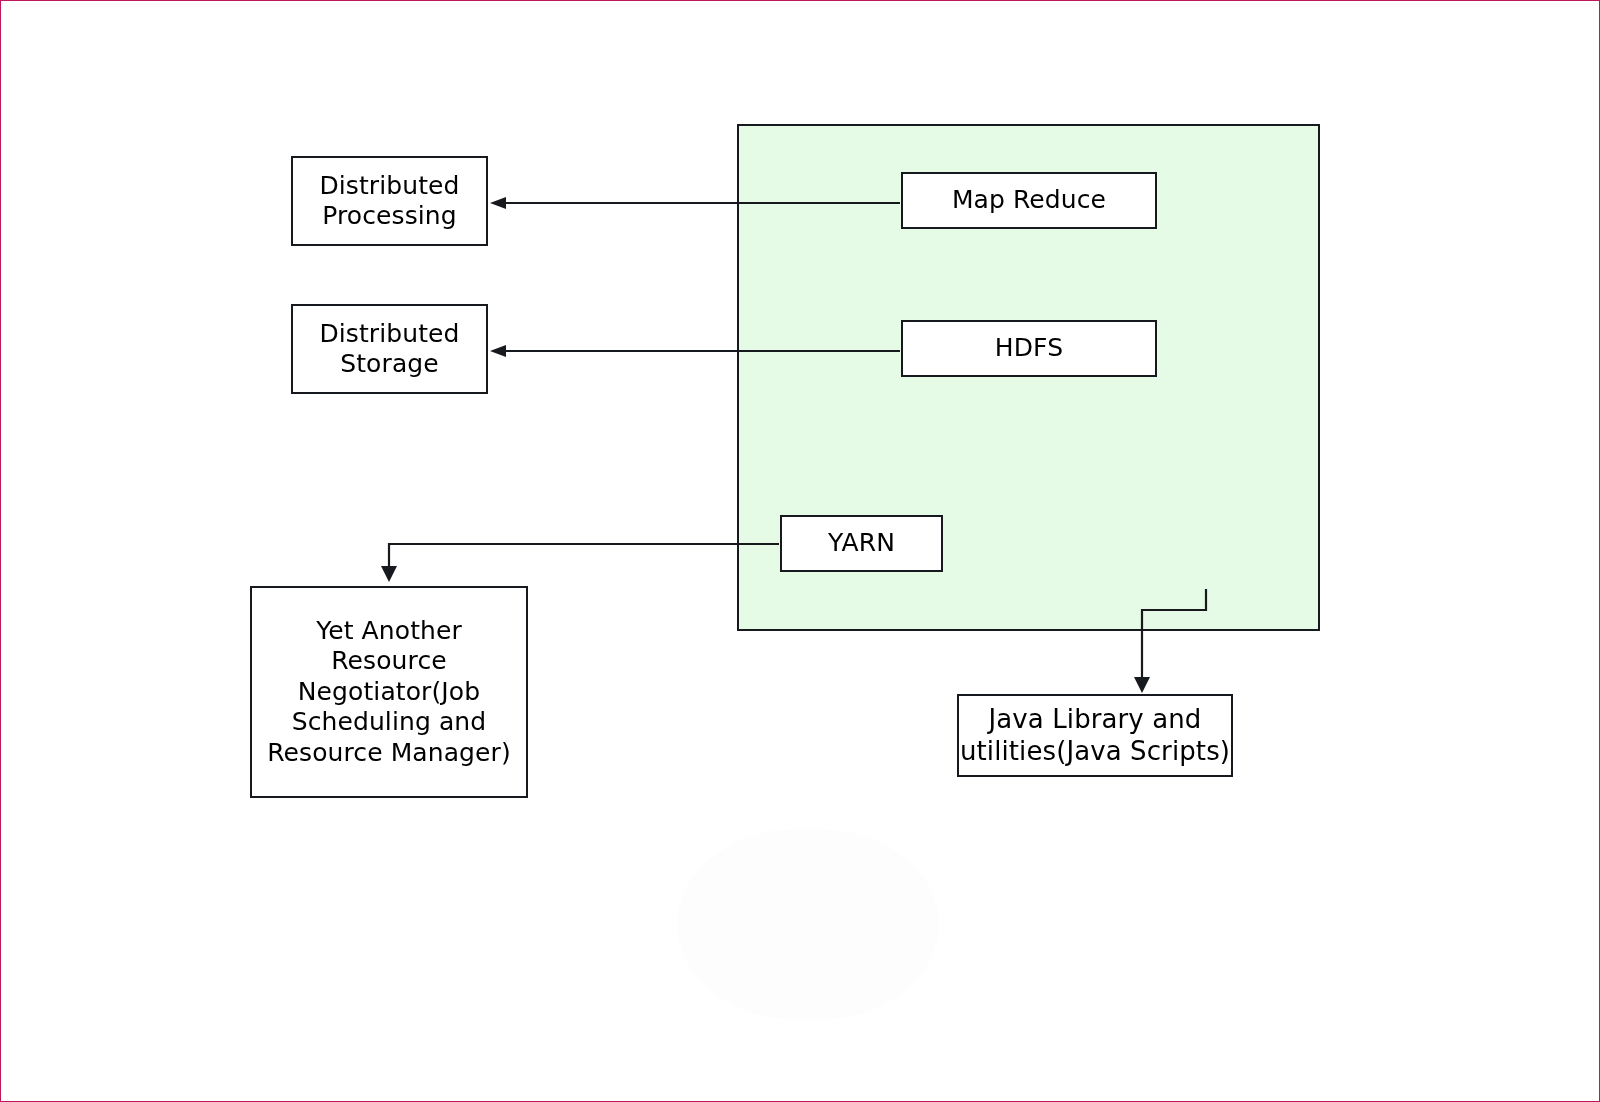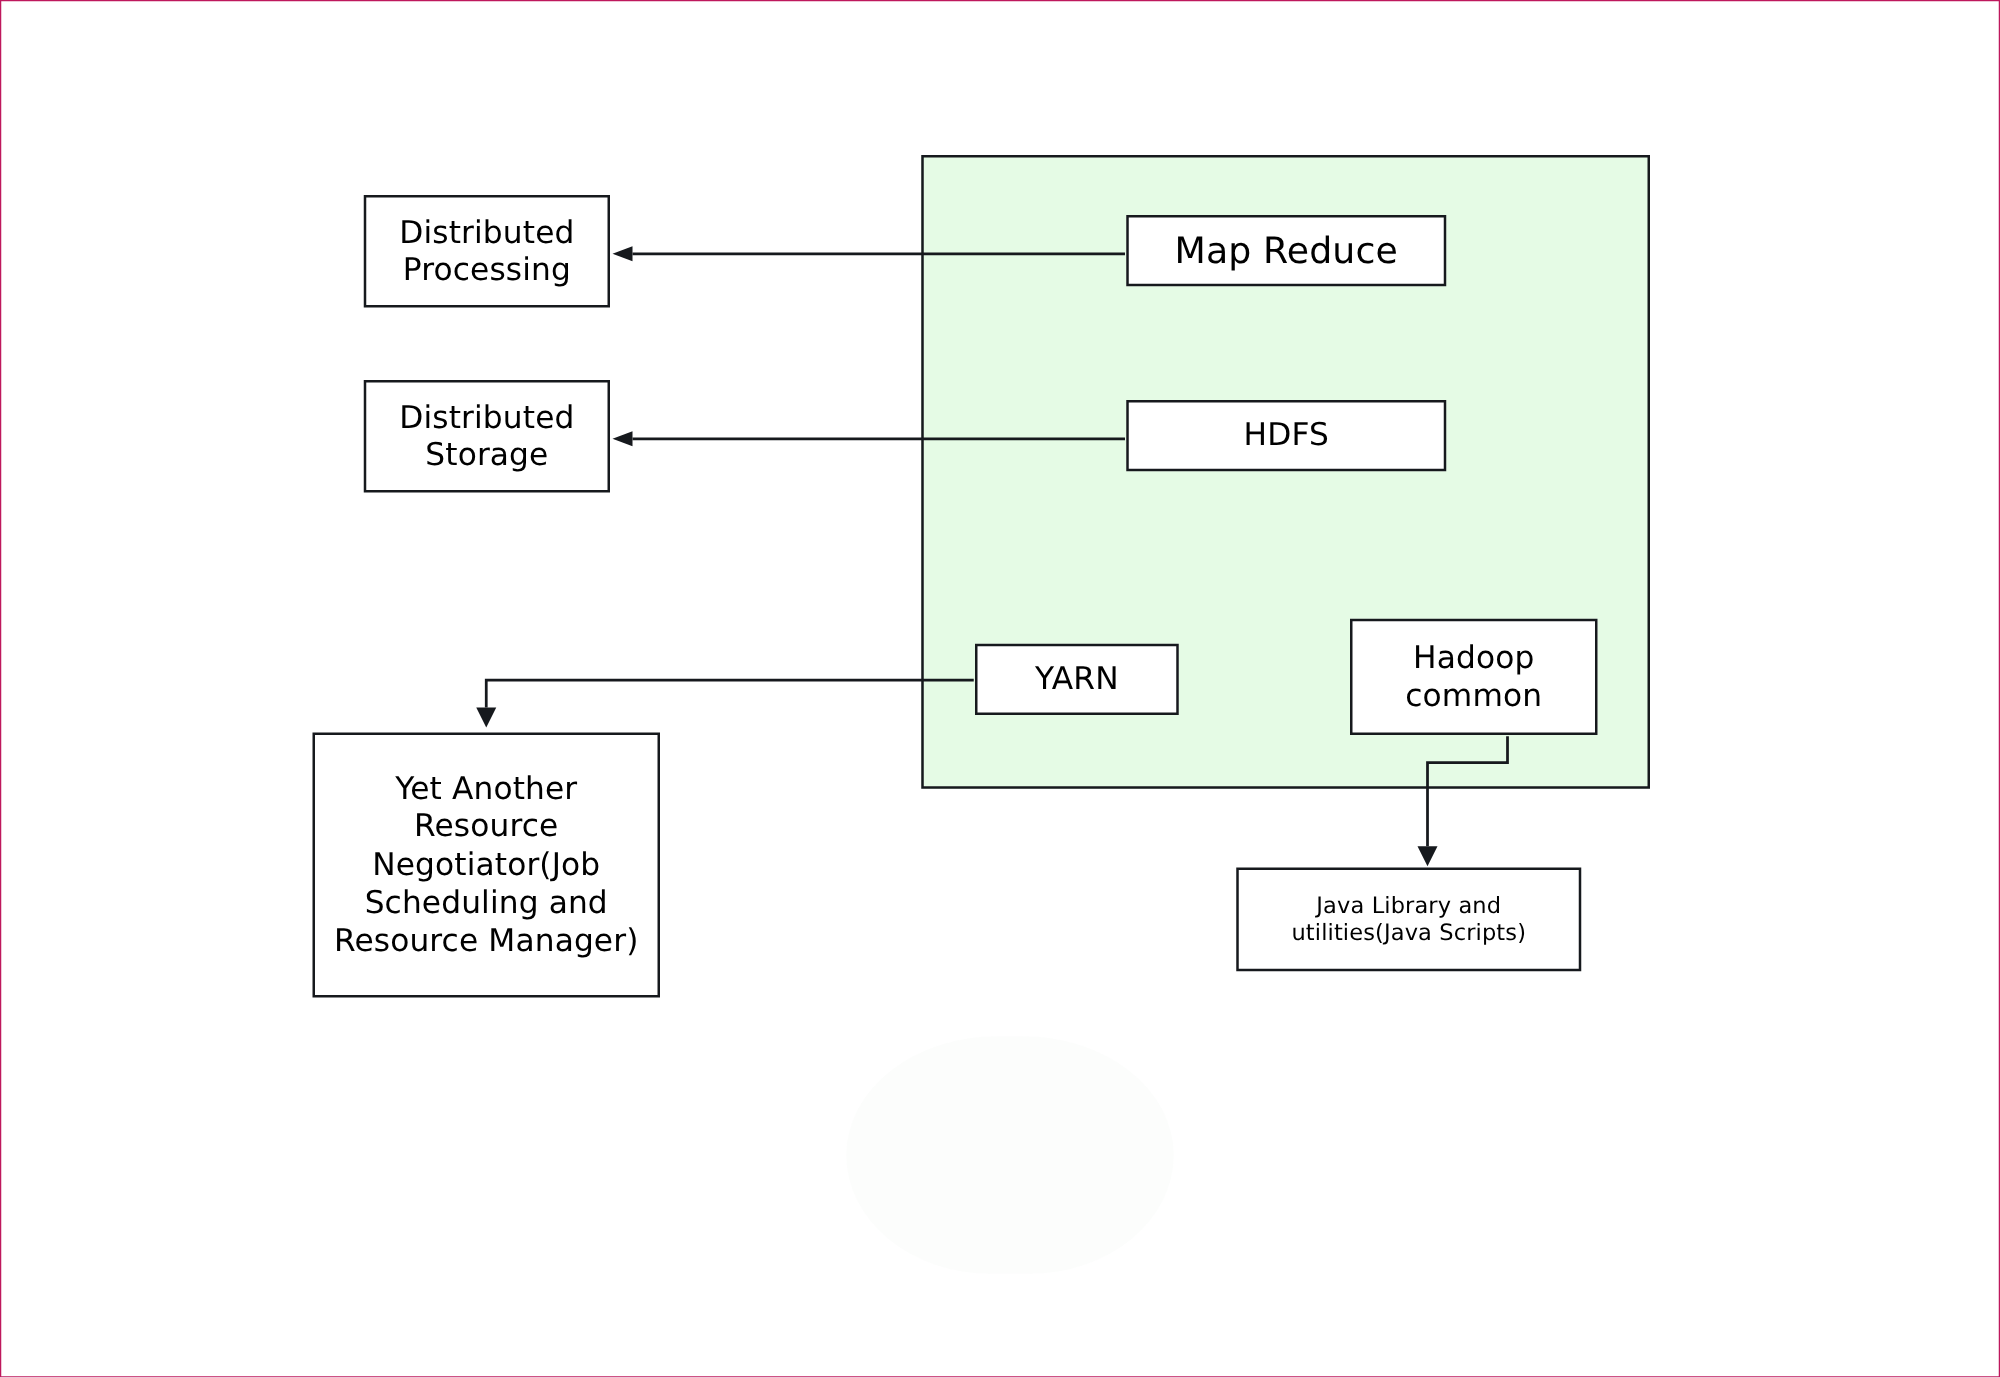--- a/index.html
+++ b/index.html
@@ -49,26 +49,26 @@
   .watermark {
     position: absolute;
     border-radius: 46% 46% 44% 44% / 50%;
     background: #fcfdfc;
     opacity: 0.9;
     pointer-events: none;
   }
   
   #node-distributed-processing { left: 290px;  top: 155px; width: 197px; height: 90px;  font-size: 25px; }
   #node-distributed-storage    { left: 290px;  top: 303px; width: 197px; height: 90px;  font-size: 25px; }
-  #node-map-reduce             { left: 900px;  top: 171px; width: 256px; height: 57px;  font-size: 29px; }
+  #node-map-reduce             { left: 900px;  top: 171px; width: 256px; height: 57px;  font-size: 25px; }
   #node-hdfs                   { left: 900px;  top: 319px; width: 256px; height: 57px;  font-size: 25px; text-align: right; }
   #node-yarn                   { left: 779px;  top: 514px; width: 163px; height: 57px;  font-size: 25px; }
   #node-hadoop-common          { left: 1079px; top: 494px; width: 198px; height: 93px;  font-size: 25px; }
   #node-yarn-expanded          { left: 249px;  top: 585px; width: 278px; height: 212px; font-size: 25px; }
-  #node-java-library           { left: 988px; top: 693px; width: 276px; height: 83px;  font-size: 18px; }
+  #node-java-library           { left: 956px; top: 693px; width: 276px; height: 83px;  font-size: 26px; }
   #green-container             { left: 736px;  top: 123px; width: 583px; height: 507px; }
   #watermark-blob              { left: 676px;  top: 828px; width: 262px; height: 190px; }
 </style>
 </head>
 <body>
 
 <div id="page">
 
   <div class="watermark" id="watermark-blob"></div>
 
@@ -110,22 +110,20 @@
 
   <div class="node" id="node-distributed-storage">Distributed
 Storage</div>
 
   <div class="node" id="node-map-reduce">Map Reduce</div>
 
   <div class="node" id="node-hdfs">HDFS</div>
 
   <div class="node" id="node-yarn">YARN</div>
 
-  <div class="node" id="node-hadoop-common">Hadoop
-common</div>
 
   <div class="node" id="node-yarn-expanded">Yet Another
 Resource
 Negotiator(Job
 Scheduling and
 Resource Manager)</div>
 
   <div class="node" id="node-java-library">Java Library and
 utilities(Java Scripts)</div>
 

